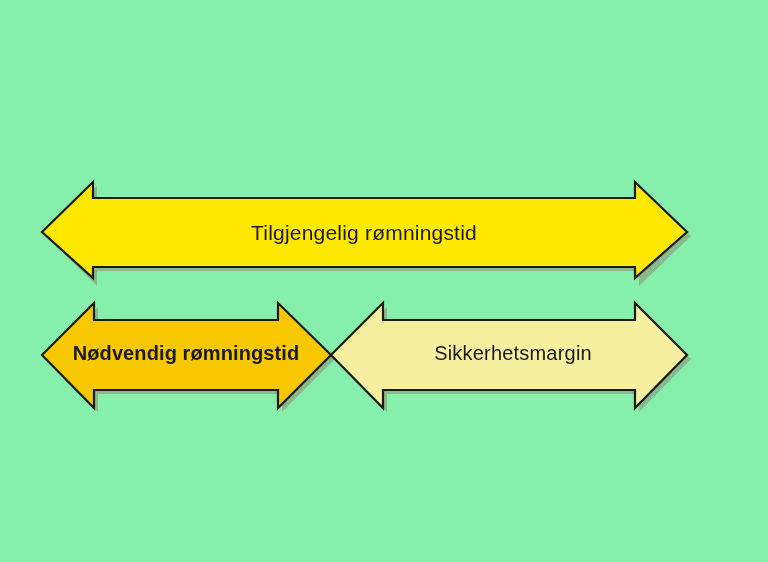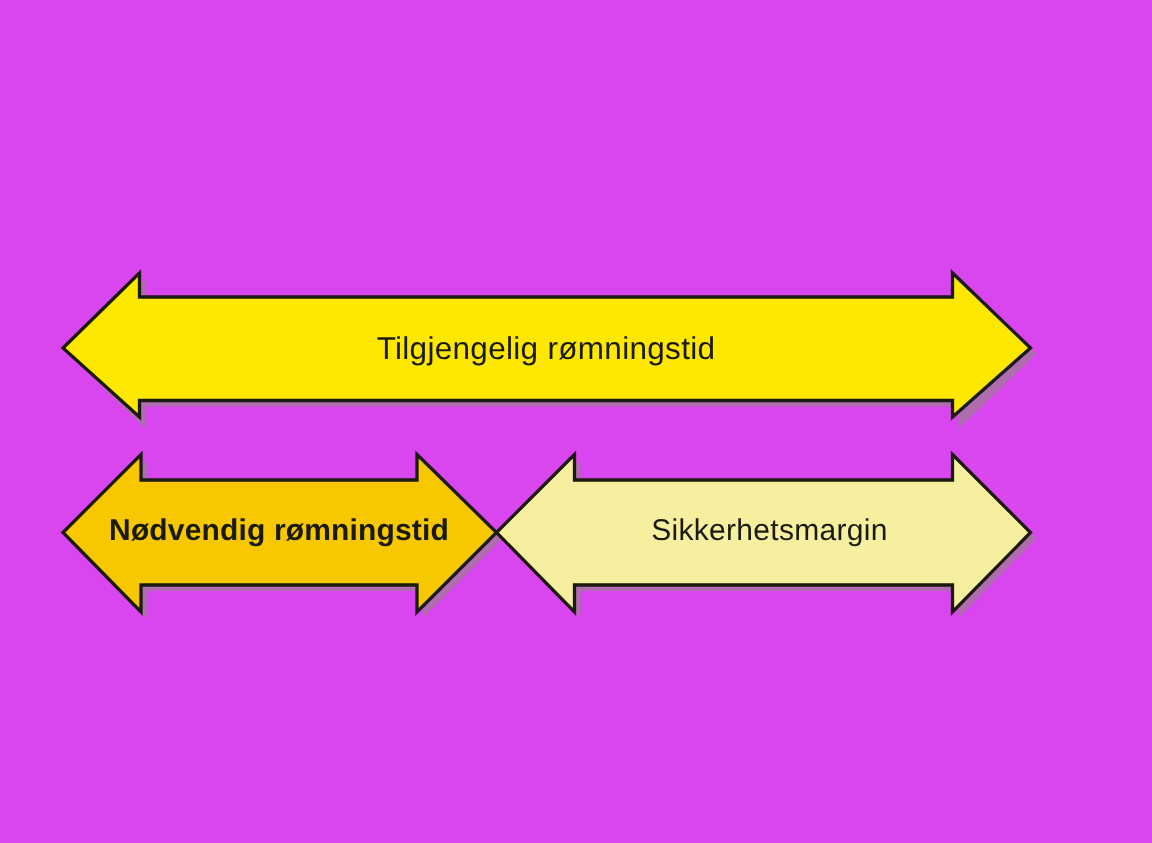--- a/index.html
+++ b/index.html
@@ -53,21 +53,21 @@
   }
   .label-margin {
     font-size: 20px;
     font-weight: normal;
     letter-spacing: 0.2px;
   }
 </style>
 </head>
 <body style="background: rgb(255, 255, 255);">
 
-<div id="canvas" style="background: #d946ef;">
+<div id="canvas" style="background: #86efac;">
 
   <svg id="diagram-svg" viewBox="0 0 768 562" xmlns="http://www.w3.org/2000/svg">
 
     <g>
       <polygon class="arrow-shadow" points="46,236 97,186 97,202 639,202 639,186 691,236 639,286 639,271 97,271 97,286" fill="#8c8c78"></polygon>
       <polygon class="arrow-shape" id="shape-available" points="42,232 93,182 93,198 635,198 635,182 687,232 635,278 635,267 93,267 93,278" fill="#ffe800" stroke="#1a1a0f"></polygon>
       <text class="arrow-label label-available" x="364" y="234" fill="#1a1a0f">Tilgjengelig rømningstid</text>
     </g>
 
     <g>

